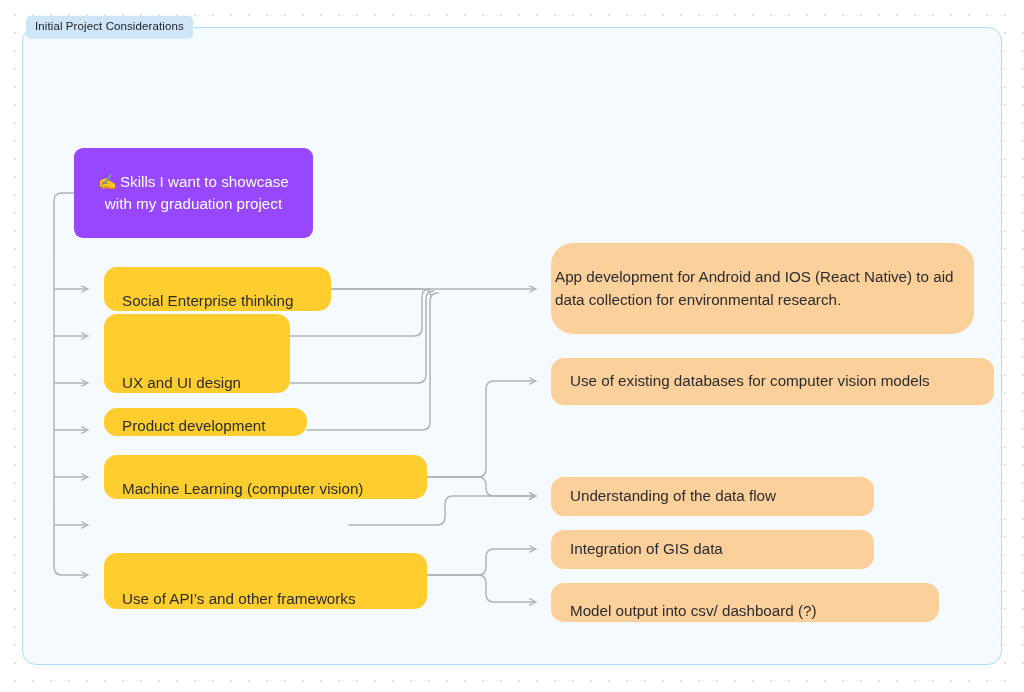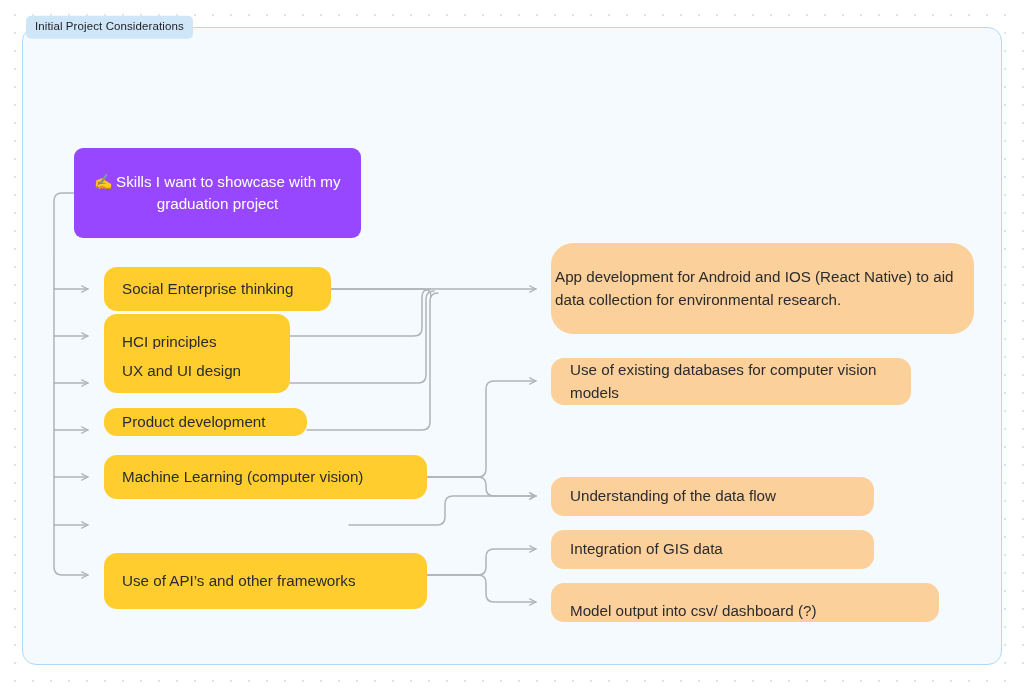--- a/index.html
+++ b/index.html
@@ -93,20 +93,21 @@
     text-align: center;
   }
   .emoji {
     font-size: 15px;
     margin-right: 3px;
   }
 
   .node.skill {
     background: #ffce2e;
     padding: 0 18px;
+    align-items: flex-end;
   }
   .node.skill .node-text {
     color: #2b2b2e;
     font-size: 15.2px;
     line-height: 1.3;
   }
 
   .node.outcome {
     background: #fbd09a;
     padding: 0 19px;
@@ -165,21 +166,21 @@
       <path d="M427,477 L478,477 Q486,477 486,485 L486,488 Q486,496 494,496 L536,496" marker-end="url(#arrow)"></path>
 
       <path d="M349,525 L437,525 Q445,525 445,517 L445,504 Q445,496 453,496 L536,496" marker-end="url(#arrow)"></path>
 
       <path d="M427,575 L478,575 Q486,575 486,567 L486,557 Q486,549 494,549 L536,549" marker-end="url(#arrow)"></path>
 
       <path d="M427,575 L478,575 Q486,575 486,583 L486,594 Q486,602 494,602 L536,602" marker-end="url(#arrow)"></path>
     </g>
   </svg>
 
-  <div class="node root" style="left:74px; top:148px; width:287px; height:90px;">
+  <div class="node root" style="left:74px; top:148px; width:239px; height:90px;">
     <span class="node-text"><span class="emoji">✍️</span><span>Skills I want to showcase with my graduation project</span></span>
   </div>
 
   <div class="node skill" style="left:104px; top:267px; width:227px; height:44px;">
     <span class="node-text">Social Enterprise thinking</span>
   </div>
 
   <div class="node skill" style="left:104px; top:314px; width:186px; height:56px;">
     <span class="node-text">HCI principles</span>
   </div>
@@ -198,21 +199,21 @@
 
 
   <div class="node skill" style="left:104px; top:553px; width:323px; height:56px;">
     <span class="node-text">Use of API’s and other frameworks</span>
   </div>
 
   <div class="node outcome tall" style="left:551px; top:243px; width:423px; height:91px;">
     <span class="node-text">App development for Android and IOS (React Native) to aid data collection for environmental research.</span>
   </div>
 
-  <div class="node outcome" style="left:551px; top:358px; width:360px; height:47px;">
+  <div class="node outcome" style="left:551px; top:358px; width:443px; height:47px;">
     <span class="node-text">Use of existing databases for computer vision models</span>
   </div>
 
   <div class="node outcome" style="left:551px; top:477px; width:323px; height:39px;">
     <span class="node-text">Understanding of the data flow</span>
   </div>
 
   <div class="node outcome" style="left:551px; top:530px; width:323px; height:39px;">
     <span class="node-text">Integration of GIS data</span>
   </div>

